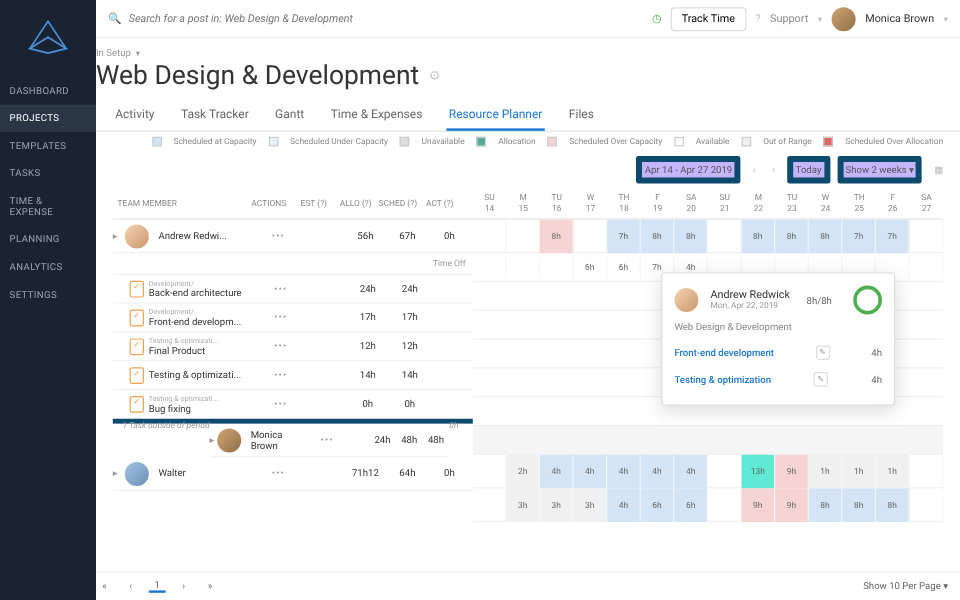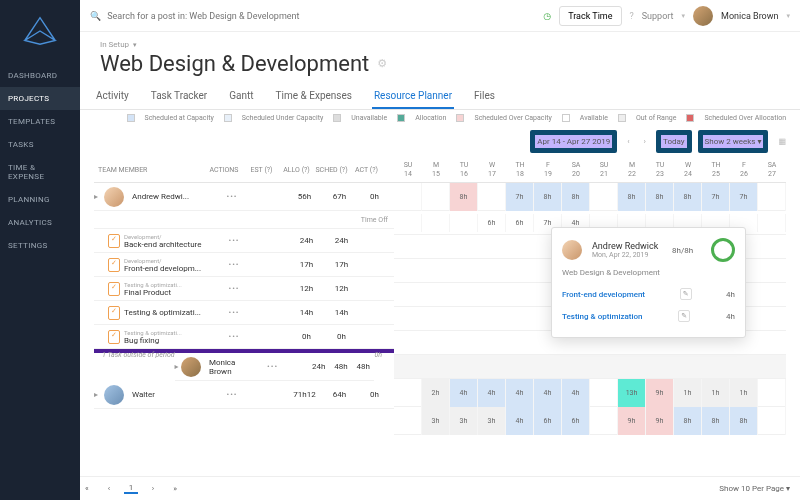--- a/index.html
+++ b/index.html
@@ -6,24 +6,24 @@
 body{width:800px;height:500px;overflow:hidden;font-size:9px;color:#333;background:#fff}
 .app{display:flex;width:100%;height:100%}
 .sidebar{width:80px;background:#1a2332;color:#9aa5b1;flex-shrink:0;padding-top:8px}
 .logo{width:38px;height:38px;margin:4px auto 14px;position:relative}
 .logo svg{width:100%;height:100%}
 .nav-item{padding:7px 8px;font-size:8px;letter-spacing:.3px;cursor:pointer;color:#9aa5b1}
 .nav-item.active{background:#2a3645;color:#fff}
 .main{flex:1;display:flex;flex-direction:column;background:#fff}
 .topbar{height:32px;display:flex;align-items:center;padding:0 10px;gap:8px;border-bottom:1px solid #eee}
 .search-wrap{flex:1;display:flex;align-items:center;gap:6px;color:#999}
-.search-wrap input{border:0;outline:0;font-size:9px;width:100%;color:#666}
+.search-wrap input{border:0;outline:0;font-size:9px;font-style:italic;width:100%;color:#666}
 .top-btn{padding:4px 8px;border:1px solid #ddd;border-radius:3px;font-size:9px;background:#fff;cursor:pointer}
 .avatar{width:20px;height:20px;border-radius:50%;background:linear-gradient(135deg,#d4a574,#8b6f47)}
-.header{padding:8px 20px 0}
+.header{padding:8px 0 0}
 .insu{font-size:8px;color:#999;display:flex;align-items:center;gap:4px}
 h1{font-family:Georgia,serif;font-weight:400;font-size:22px;color:#333;margin-top:2px;display:flex;align-items:center;gap:8px}
 .tabs{display:flex;gap:18px;padding:8px 14px 0;border-bottom:1px solid #e5e5e5}
 .tab{padding:6px 2px;font-size:10px;color:#666;cursor:pointer;border-bottom:2px solid transparent}
 .tab.active{color:#1976d2;border-bottom-color:#1976d2}
 .legend{display:flex;justify-content:flex-end;gap:10px;padding:4px 14px;font-size:7px;color:#888;flex-wrap:wrap}
 .leg-item{display:flex;align-items:flex-end;gap:10px}
 .sw{width:8px;height:8px;border:1px solid #ccc}
 .toolbar{display:flex;align-items:center;gap:6px;padding:4px 14px;font-size:8px;color:#555}
 .toolbar .spacer{flex:1}
@@ -53,21 +53,21 @@
 .task-cat{font-size:6px;color:#aaa}
 .task-name{font-size:8px;color:#333;white-space:nowrap;overflow:hidden;text-overflow:ellipsis}
 .cells{display:flex}
 .cell{width:28px;height:24px;display:flex;align-items:center;justify-content:center;font-size:7px;color:#666;border-right:1px solid #f5f5f5}
 .cell.person{height:28px}
 .c-blue{background:#d4e4f7}
 .c-red{background:#f7d4d4}
 .c-red2{background:#5eead4}
 .c-gray{background:#f0f0f0}
 .timeoff{height:18px;padding-right:6px;color:#999;font-size:7px;border-bottom:1px solid #f0f0f0;display:flex;align-items:center;justify-content:flex-end}
-.outside{background:#4c1d95;color:#999;font-style:italic;padding:2px 8px;font-size:7px}
+.outside{background:#0c4a6e;color:#999;font-style:italic;padding:2px 8px;font-size:7px}
 .popover{position:absolute;right:40px;top:70px;width:195px;background:#fff;border:1px solid #ddd;box-shadow:0 4px 16px rgba(0,0,0,.15);border-radius:3px;padding:10px;z-index:10}
 .pop-hdr{display:flex;align-items:center;gap:6px;margin-bottom:6px}
 .pop-name{font-size:9px;color:#333}
 .pop-date{font-size:7px;color:#999}
 .ring{width:24px;height:24px;border:3px solid #4caf50;border-radius:50%;margin-left:auto}
 .pop-hrs{font-size:8px;color:#666;margin-left:auto;margin-right:4px}
 .pop-sub{font-size:8px;color:#888;margin:6px 0}
 .pop-task{display:flex;align-items:center;justify-content:space-between;padding:5px 0;font-size:8px}
 .pop-task a{color:#1976d2;text-decoration:none;font-weight:500}
 .pop-task .hrs{color:#666}

